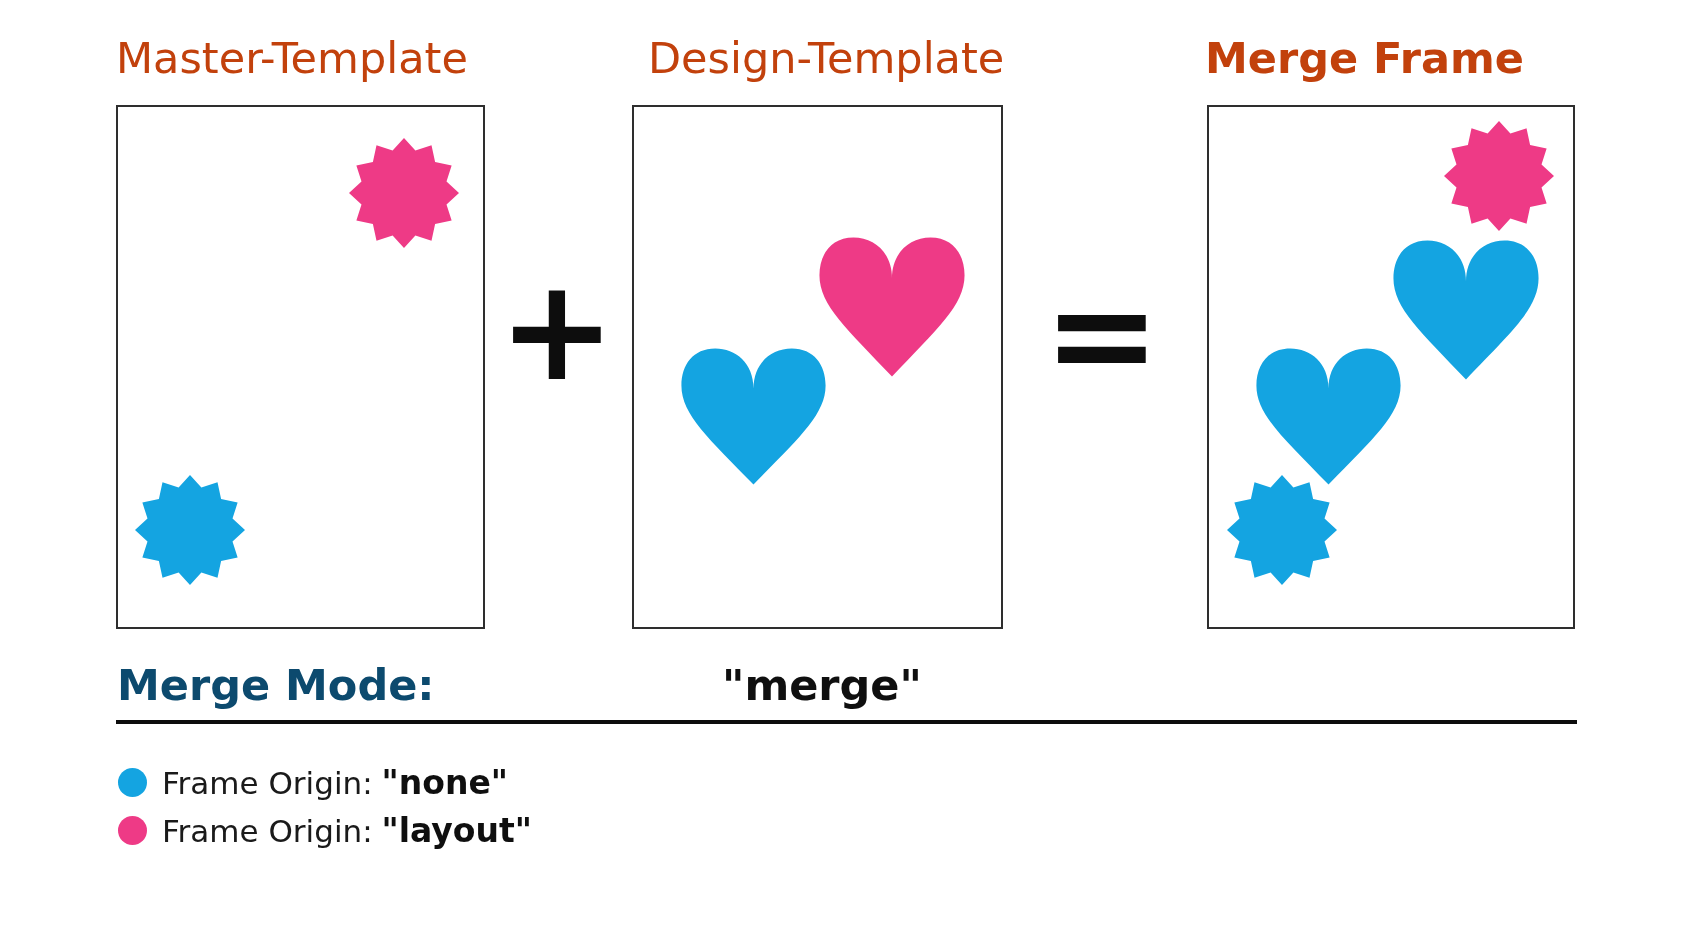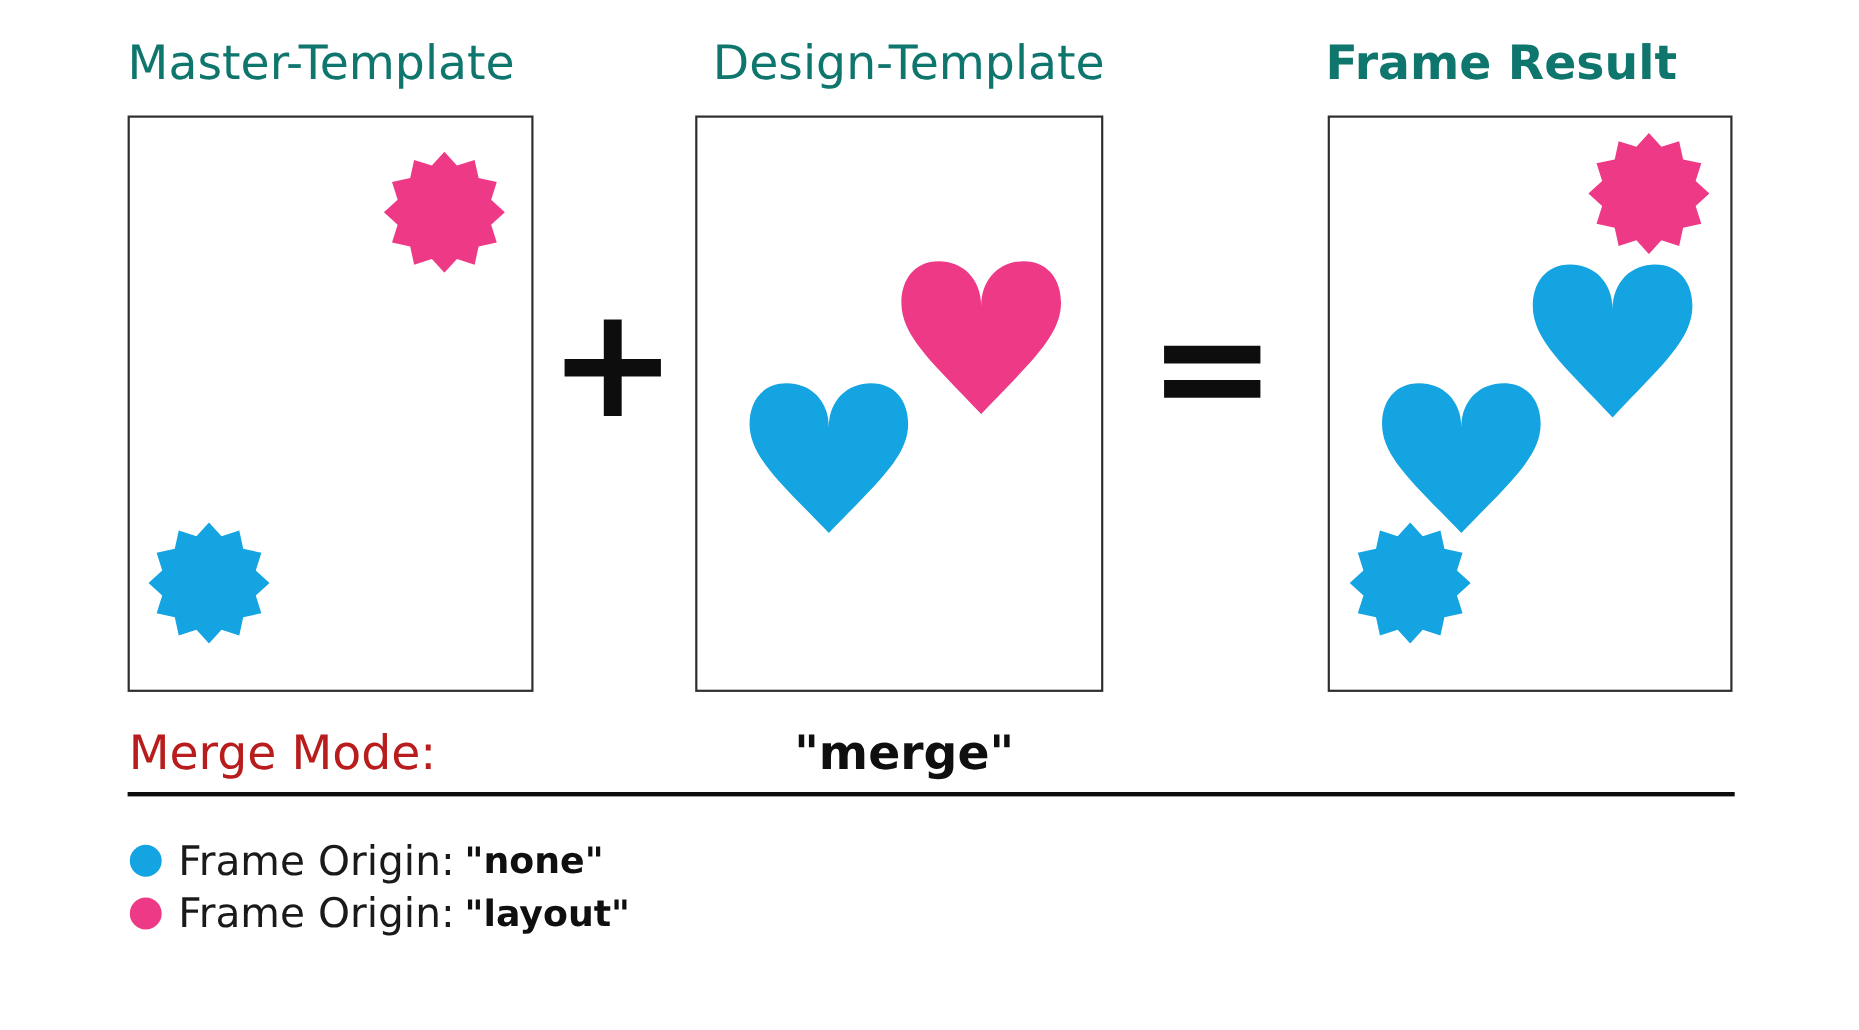--- a/index.html
+++ b/index.html
@@ -1,66 +1,66 @@
 <!DOCTYPE html>
 <html><head>
 <meta charset="utf-8">
 <style>
   html,body{margin:0;padding:0;background:#ffffff;}
   body{width:1690px;height:936px;position:relative;overflow:hidden;
        font-family:"DejaVu Sans","Liberation Sans",sans-serif;color:#151515;}
 
   .title{position:absolute;top:30px;font-size:43px;line-height:56px;
-         color:#0f766e;white-space:nowrap;}
+         color:#c2410c;white-space:nowrap;}
   .title.bold{font-weight:700;}
   .t1{left:116px;} .t2{left:648px;} .t3{left:1205px;}
 
   .panel{position:absolute;top:105px;height:524px;background:#ffffff;
          border:2px solid #2e2e2e;box-sizing:border-box;}
   .p1{left:116px;width:369px;}
   .p2{left:632px;width:371px;}
   .p3{left:1207px;width:368px;}
 
   .shape{position:absolute;display:block;}
 
   .op{position:absolute;width:120px;height:120px;display:flex;
       align-items:center;justify-content:center;font-size:140px;
       font-weight:700;color:#0d0d0d;line-height:1;}
   .op-plus{left:497px;top:271px;}
   .op-equals{left:1042px;top:275px;}
 
   .merge-mode-label{position:absolute;left:117px;top:655px;font-size:43px;
-      line-height:60px;font-weight:400;color:#b91c1c;white-space:nowrap;}
+      line-height:60px;font-weight:700;color:#0c4a6e;white-space:nowrap;}
   .merge-mode-value{position:absolute;left:722px;top:655px;font-size:43px;
       line-height:60px;font-weight:700;color:#0f0f0f;white-space:nowrap;}
 
   .rule{position:absolute;left:116px;top:720px;width:1461px;height:4px;
         background:#0d0d0d;}
 
   .legend{position:absolute;left:118px;top:760px;}
   .legend-row{display:flex;align-items:center;height:45px;}
   .legend-row + .legend-row{margin-top:3px;}
   .legend-dot{width:29px;height:29px;border-radius:50%;flex:0 0 auto;}
-  .legend-label{margin-left:15px;font-size:37px;color:#1a1a1a;white-space:nowrap;}
+  .legend-label{margin-left:15px;font-size:31px;color:#1a1a1a;white-space:nowrap;}
   .legend-value{margin-left:9px;font-size:33px;font-weight:700;color:#0f0f0f;
                 white-space:nowrap;}
 </style>
 </head>
 <body>
 
 <svg width="0" height="0" style="position:absolute" aria-hidden="true">
   <defs>
     <polygon id="star12" points="50,0 60.35,11.36 75,6.7 78.28,21.72 93.3,25 88.64,39.65 100,50 88.64,60.35 93.3,75 78.28,78.28 75,93.3 60.35,88.64 50,100 39.65,88.64 25,93.3 21.72,78.28 6.7,75 11.36,60.35 0,50 11.36,39.65 6.7,25 21.72,21.72 25,6.7 39.65,11.36"></polygon>
     <path id="heart" d="M52 30 C52 13 40 3 26 3 C11 3 3 14 3 28 C3 48 22 64 52 95 C82 64 101 48 101 28 C101 14 93 3 78 3 C64 3 52 13 52 30 Z"></path>
   </defs>
 </svg>
 
 <div class="title t1">Master-Template</div>
 <div class="title t2">Design-Template</div>
-<div class="title t3 bold">Frame Result</div>
+<div class="title t3 bold">Merge Frame</div>
 
 <div class="panel p1">
   <svg class="shape" style="left:231px;top:31px" width="110" height="110" viewBox="0 0 100 100" preserveAspectRatio="none">
     <use href="#star12" fill="#EE3A86"></use>
   </svg>
   <svg class="shape" style="left:17px;top:368px" width="110" height="110" viewBox="0 0 100 100" preserveAspectRatio="none">
     <use href="#star12" fill="#14A4E1"></use>
   </svg>
 </div>
 

